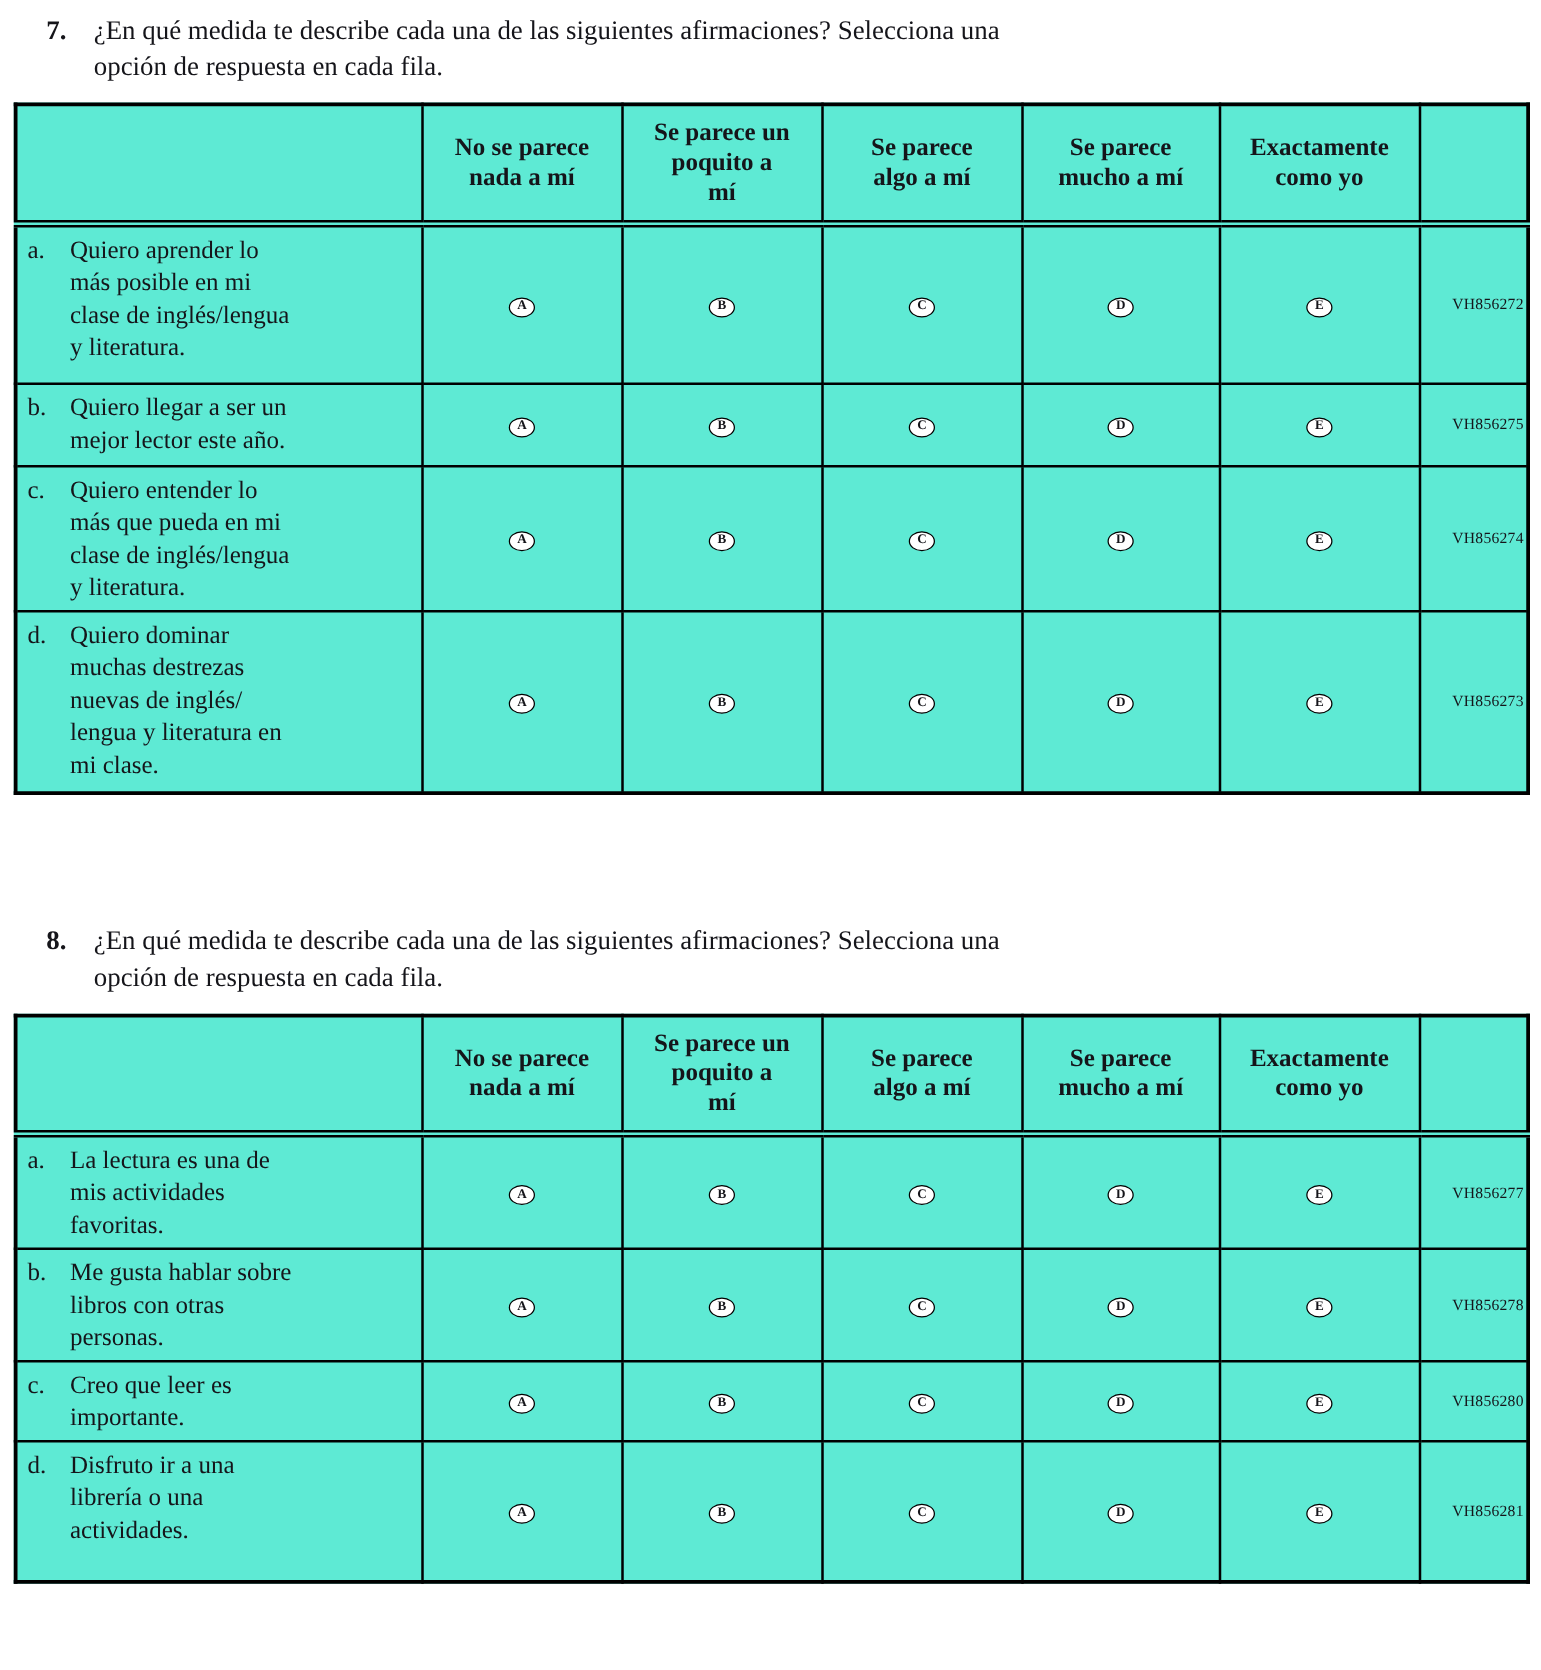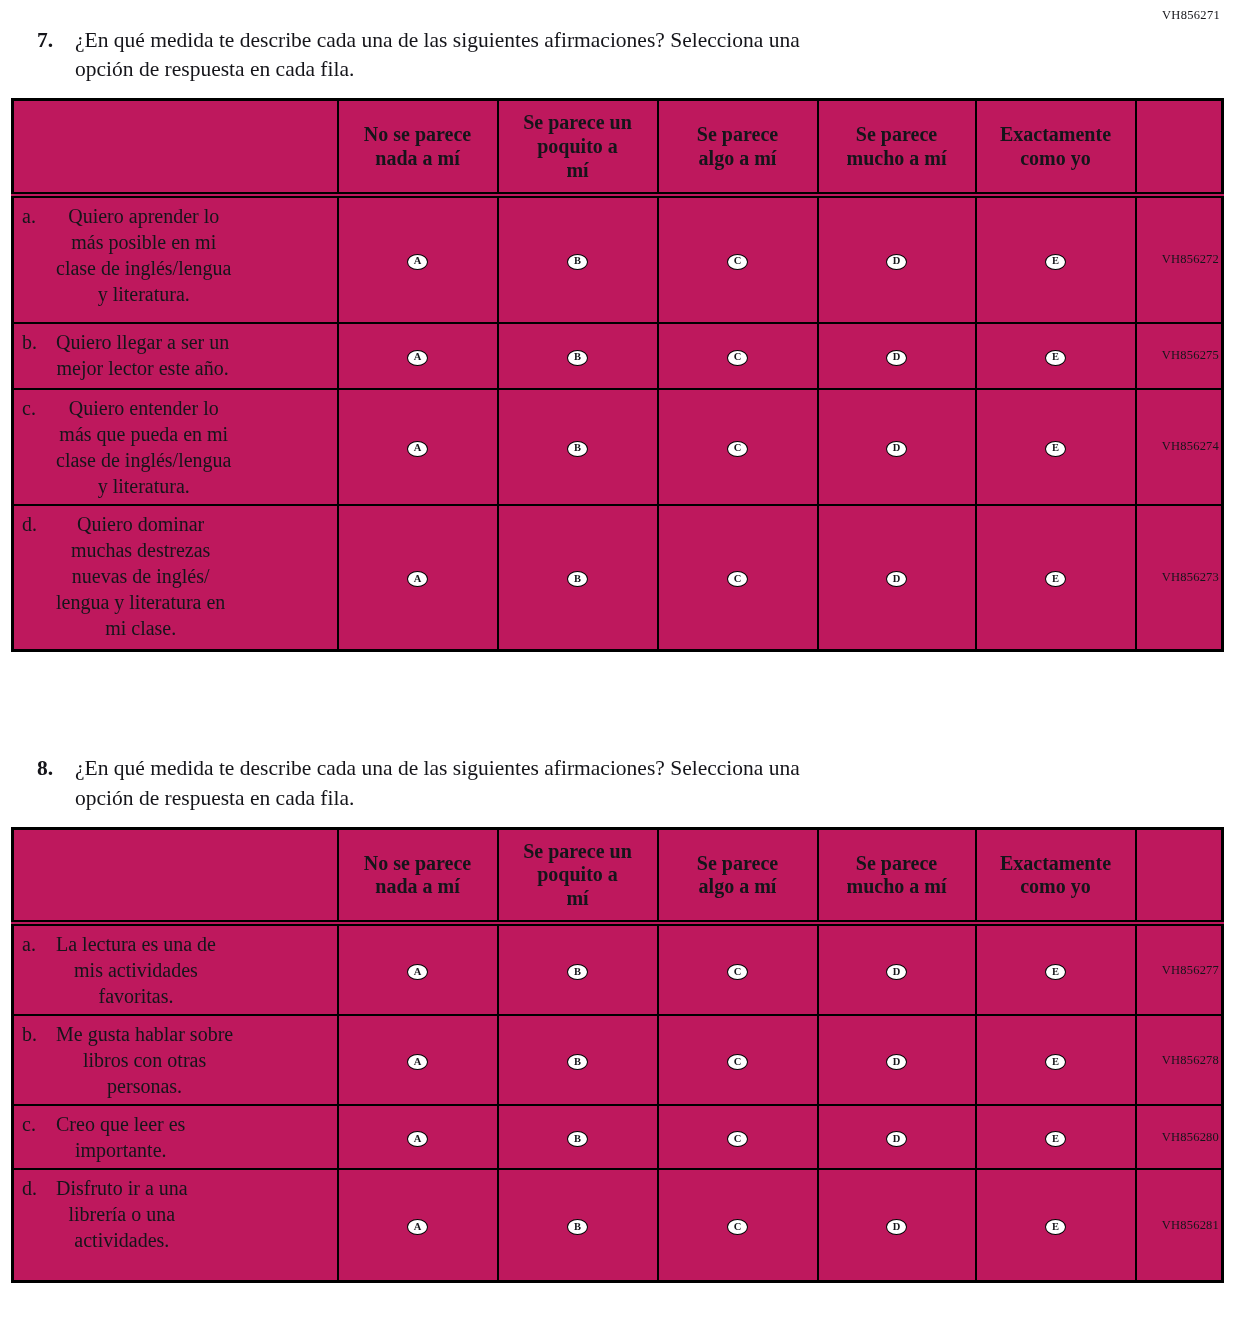--- a/index.html
+++ b/index.html
@@ -40,21 +40,21 @@
     width: 1010px;
     white-space: pre-line;
   }
   .stem-text b { font-weight: normal; }
 
   table.qtable {
     border-collapse: collapse;
     table-layout: fixed;
     width: 1212px;
     margin-top: 14px;
-    background: #be185d;
+    background: #5eead4;
   }
   table.qtable { border: 3px solid #000; }
   .qtable th, .qtable td { border: 2px solid #000; }
   .qtable thead th { border-bottom: 6px double #000; }
 
   .qtable thead th {
     font-size: 20px;
     font-weight: bold;
     text-align: center;
     vertical-align: middle;
@@ -64,21 +64,21 @@
     height: 95px;
   }
   .qtable td.stmt {
     vertical-align: top;
     padding: 5px 6px 5px 8px;
     font-size: 20px;
     line-height: 26px;
   }
   .stmt-flex { display: flex; }
   .rl { width: 34px; flex: none; }
-  .rt { white-space: pre-line; text-align: center; }
+  .rt { white-space: pre-line; }
 
   .qtable td.opt {
     text-align: center;
     vertical-align: middle;
     padding: 0;
   }
   .bubble {
     display: inline-flex;
     align-items: center;
     justify-content: center;
@@ -101,21 +101,20 @@
   }
   .qblock2 { margin-top: 102px; }
   .qblock2 .code-line { margin-bottom: 14px; }
 </style>
 </head>
 <body>
 
 <div class="page">
 
   <div class="qblock">
-    <div class="code-line">VH856271</div>
     <div class="stem">
       <span class="qnum">7.</span>
       <div class="stem-text"><span>¿En qué medida te describe cada una de las siguientes afirmaciones? Selecciona </span><b>una</b><span>
 opción de respuesta en cada fila.</span></div>
     </div>
 
     <table class="qtable">
       <colgroup>
         <col style="width:325px">
           <col style="width:160px">

